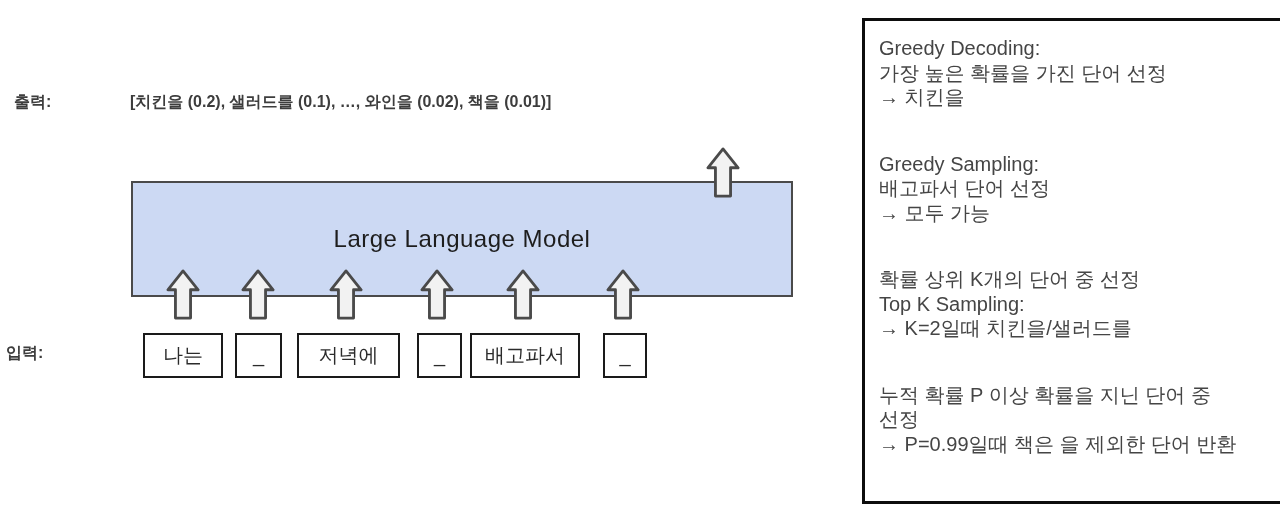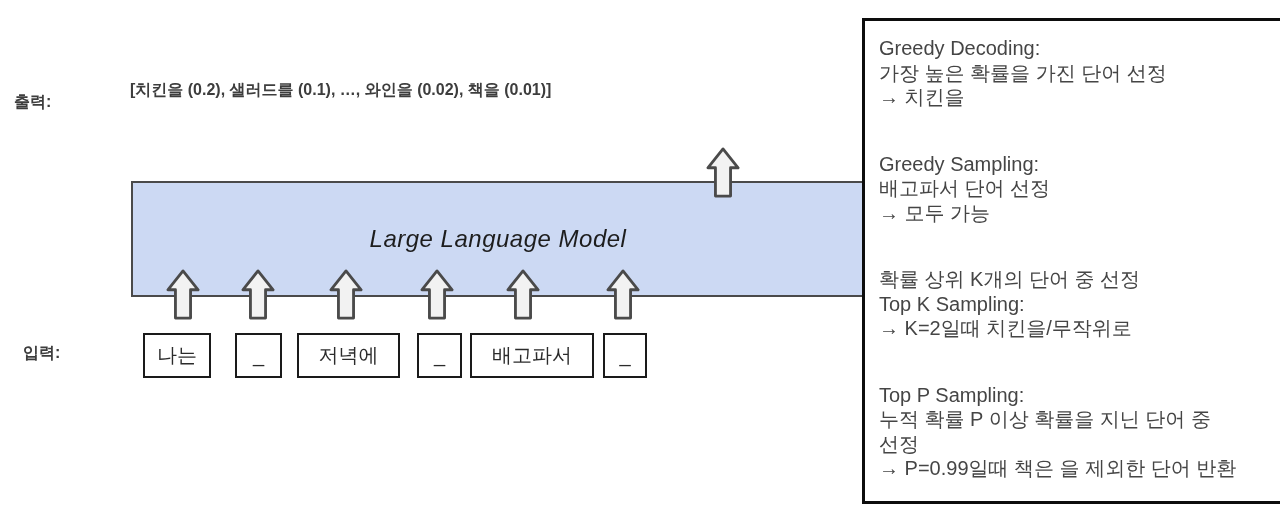--- a/index.html
+++ b/index.html
@@ -21,29 +21,28 @@
     font-size: 16px;
     line-height: 24px;
     color: var(--text);
     white-space: nowrap;
     font-weight: bold;
   }
   .model-box {
     position: absolute;
     left: 131px;
     top: 181px;
-    width: 734px;
+    width: 662px;
     height: 116px;
     box-sizing: border-box;
     background: var(--model-box-fill);
     border: 2.5px solid var(--model-box-border);
     display: flex;
     align-items: center;
     justify-content: center;
-    font-style: italic;
   }
   .model-box span {
     font-size: 24px;
     color: #1d1d1d;
     letter-spacing: 0.5px;
     white-space: nowrap;
   }
   .arrow {
     position: absolute;
     width: 34px;
@@ -89,21 +88,21 @@
     color: var(--panel-text);
     white-space: nowrap;
   }
 </style>
 </head>
 <body>
 
 <div class="stage">
 
   <span class="lbl" style="left:14px; top:90px">출력:</span>
-  <span class="lbl" style="left:130px; top:78px">[치킨을 (0.2), 샐러드를 (0.1), …, 와인을 (0.02), 책을 (0.01)]</span>
+  <span class="lbl" style="left:130px; top:90px">[치킨을 (0.2), 샐러드를 (0.1), …, 와인을 (0.02), 책을 (0.01)]</span>
 
   <div class="model-box">
     <span>Large Language Model</span>
   </div>
 
   <svg class="arrow" style="left:706px; top:147px" viewBox="0 0 36 54" aria-hidden="true">
     <path d="M18 2 L34 22 L26 22 L26 52 L10 52 L10 22 L2 22 Z"></path>
   </svg>
 
   <svg class="arrow" style="left:166px; top:269px" viewBox="0 0 36 54" aria-hidden="true">
@@ -118,50 +117,49 @@
   <svg class="arrow" style="left:420px; top:269px" viewBox="0 0 36 54" aria-hidden="true">
     <path d="M18 2 L34 22 L26 22 L26 52 L10 52 L10 22 L2 22 Z"></path>
   </svg>
   <svg class="arrow" style="left:506px; top:269px" viewBox="0 0 36 54" aria-hidden="true">
     <path d="M18 2 L34 22 L26 22 L26 52 L10 52 L10 22 L2 22 Z"></path>
   </svg>
   <svg class="arrow" style="left:606px; top:269px" viewBox="0 0 36 54" aria-hidden="true">
     <path d="M18 2 L34 22 L26 22 L26 52 L10 52 L10 22 L2 22 Z"></path>
   </svg>
 
-  <span class="lbl" style="left:23px; top:341px">입력:</span>
+  <span class="lbl" style="left:6px; top:341px">입력:</span>
 
-  <div class="token" style="left:143px; width:68px">나는</div>
+  <div class="token" style="left:143px; width:80px">나는</div>
   <div class="token" style="left:235px; width:47px">_</div>
   <div class="token" style="left:297px; width:103px">저녁에</div>
   <div class="token" style="left:417px; width:45px">_</div>
-  <div class="token" style="left:470px; width:124px">배고파서</div>
+  <div class="token" style="left:470px; width:110px">배고파서</div>
   <div class="token" style="left:603px; width:44px">_</div>
 
   <div class="panel">
 
     <div class="section">
       <div class="pline">Greedy Decoding:</div>
       <div class="pline">가장 높은 확률을 가진 단어 선정</div>
       <div class="pline">→ 치킨을</div>
     </div>
 
     <div class="section">
       <div class="pline">Greedy Sampling:</div>
       <div class="pline">배고파서 단어 선정</div>
       <div class="pline">→ 모두 가능</div>
     </div>
 
     <div class="section">
       <div class="pline">확률 상위 K개의 단어 중 선정</div>
       <div class="pline">Top K Sampling:</div>
-      <div class="pline">→ K=2일때 치킨을/무작위로</div>
+      <div class="pline">→ K=2일때 치킨을/샐러드를</div>
     </div>
 
     <div class="section">
-      <div class="pline">Top P Sampling:</div>
       <div class="pline">누적 확률 P 이상 확률을 지닌 단어 중</div>
       <div class="pline">선정</div>
       <div class="pline">→ P=0.99일때 책은 을 제외한 단어 반환</div>
     </div>
 
   </div>
 </div>
 
 </body></html>

